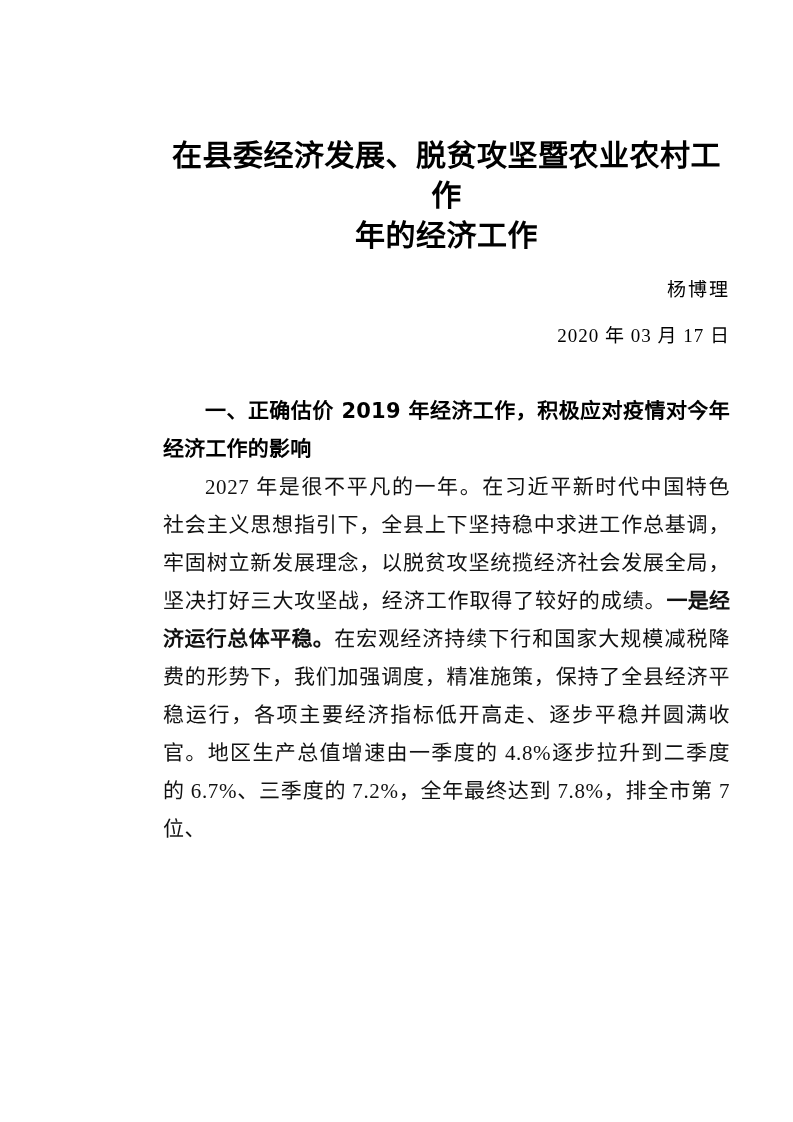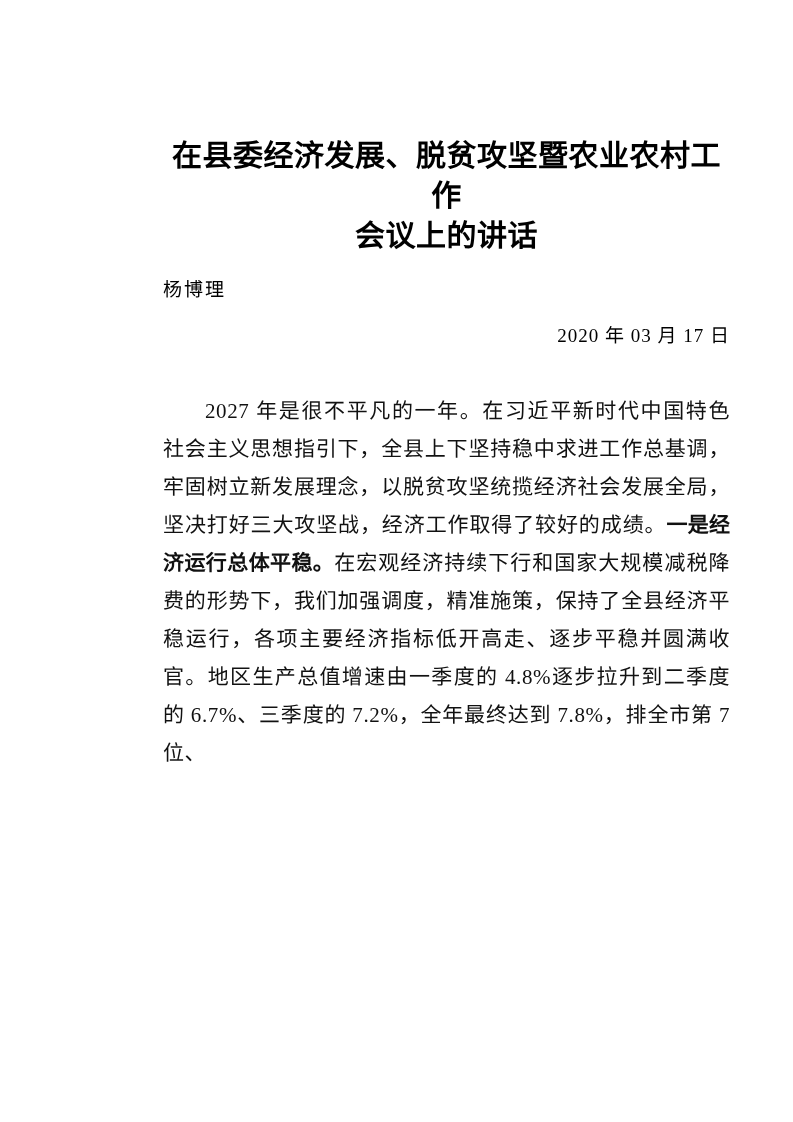--- a/index.html
+++ b/index.html
@@ -41,21 +41,21 @@
     text-align: center;
     color: #000000;
   }
 
   .doc-author {
     margin: 0;
     padding-top: 21px;
     font-family: "Liberation Serif", "DejaVu Serif", serif;
     font-size: 19px;
     line-height: 26px;
-    text-align: left;
+    text-align: right;
     letter-spacing: 2px;
     color: #000000;
   }
 
   .doc-date {
     margin: 0;
     padding-top: 20px;
     font-family: "Liberation Serif", "DejaVu Serif", serif;
     font-size: 19px;
     line-height: 26px;
@@ -110,29 +110,30 @@
   }
 </style>
 </head>
 <body>
 
 <div class="page">
   <div class="content">
 
     <h1 class="doc-title">
       <span>在县委经济发展、脱贫攻坚暨农业农村工作</span><br>
-      <span>会议上的讲话</span>
+      <span>年的经济工作</span>
     </h1>
 
     <p class="doc-author">杨博理</p>
 
     <p class="doc-date">2020 年 03 月 17 日</p>
 
     <div class="body-block">
 
 
 
+      <p class="heading">一、正确估价 2019 年经济工作，积极应对疫情对今年经济工作的影响</p>
 
       <p class="para indent"><span>2027 年是很不平凡的一年。在习近平新时代中国特色社会主义思想指引下，全县上下坚持稳中求进工作总基调，牢固树立新发展理念，以脱贫攻坚统揽经济社会发展全局，坚决打好三大攻坚战，经济工作取得了较好的成绩。</span><span class="strong-run">一是经济运行总体平稳。</span><span>在宏观经济持续下行和国家大规模减税降费的形势下，我们加强调度，精准施策，保持了全县经济平稳运行，各项主要经济指标低开高走、逐步平稳并圆满收官。地区生产总值增速由一季度的 4.8%逐步拉升到二季度的 6.7%、三季度的 7.2%，全年最终达到 7.8%，排全市第 7 位、</span></p>
 
     </div>
   </div>
 </div>
 
 </body></html>

